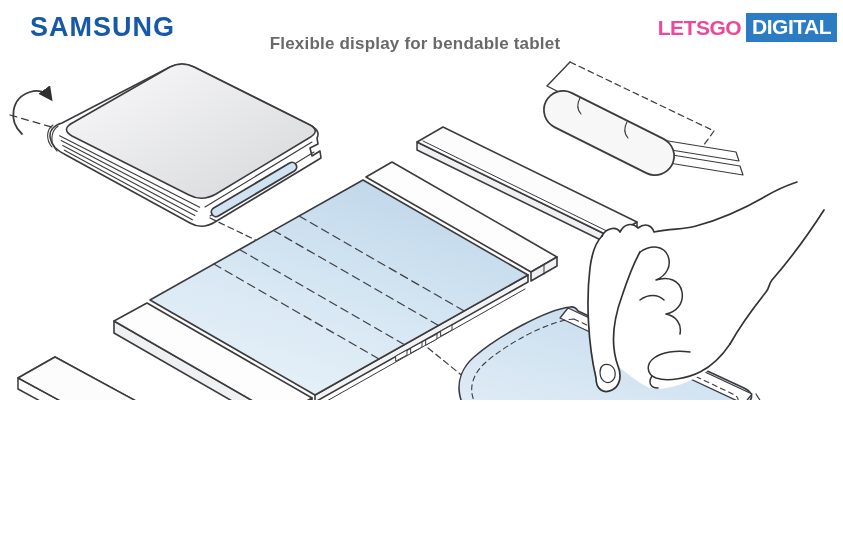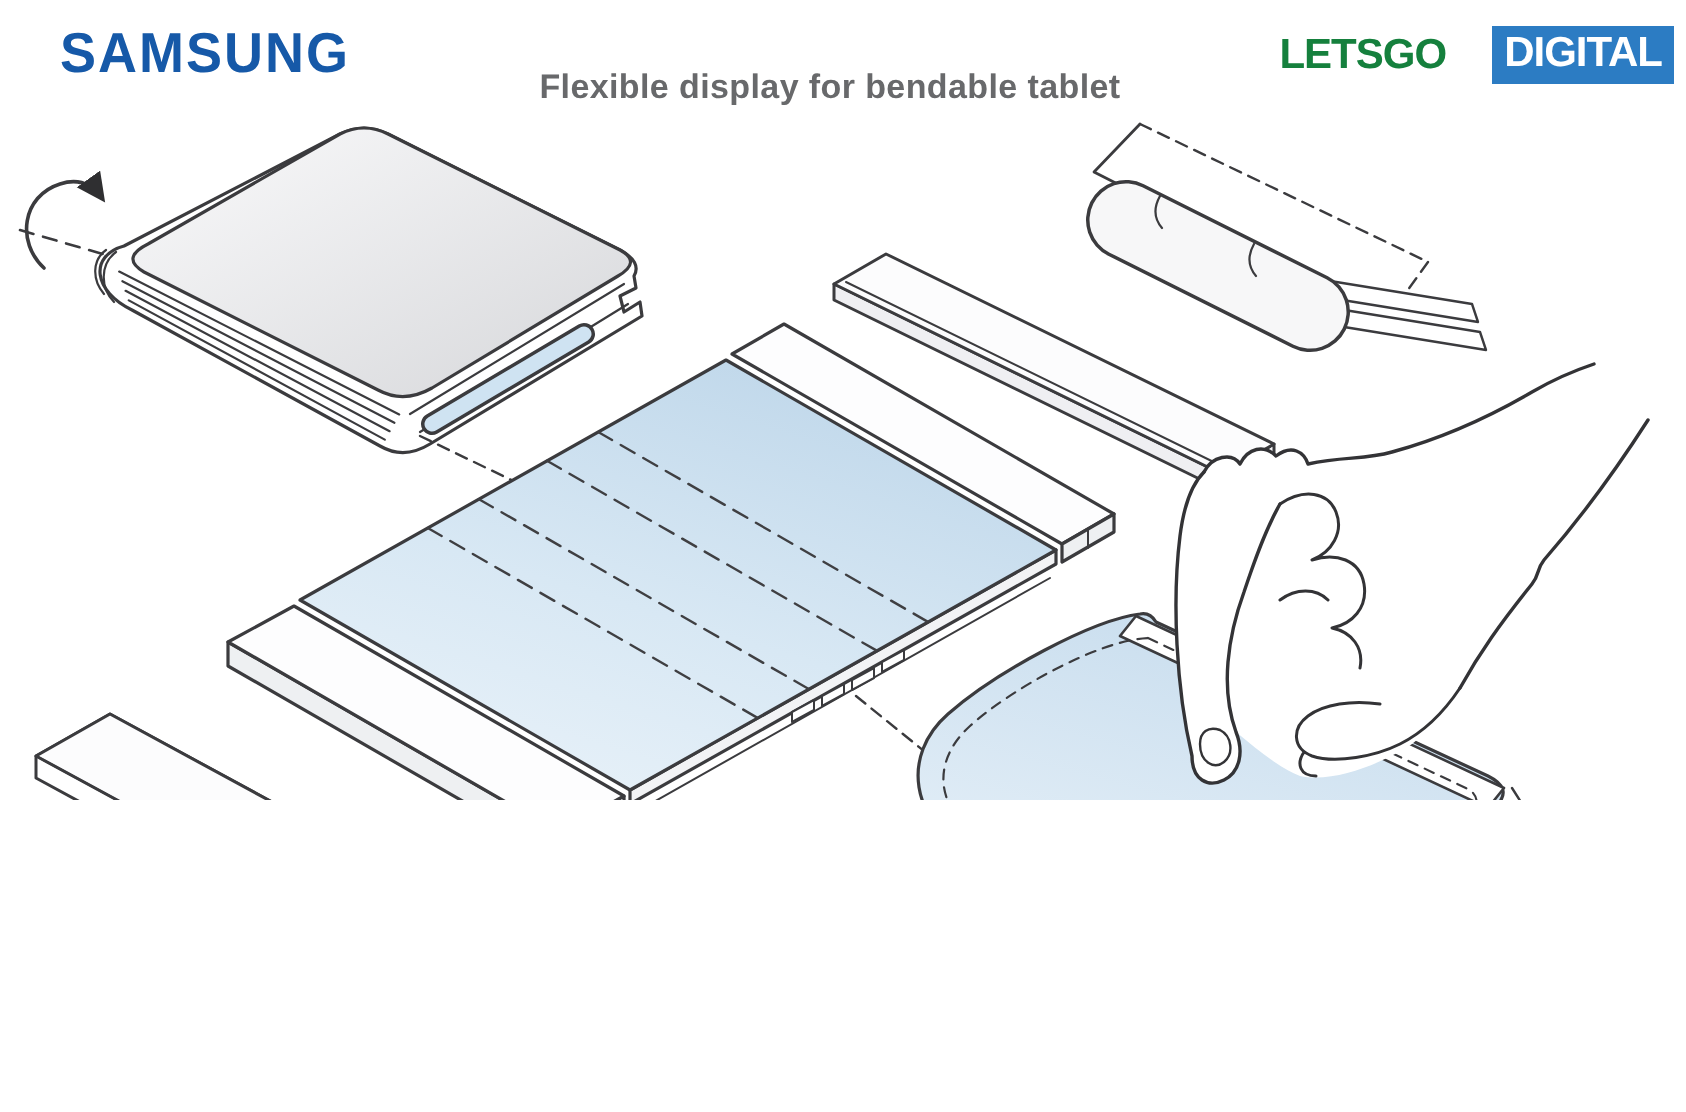--- a/index.html
+++ b/index.html
@@ -14,23 +14,23 @@
     transform:scaleY(1.04);transform-origin:top left;
   }
   .title{
     position:absolute;left:250px;top:34px;width:330px;text-align:center;
     font-size:17px;font-weight:700;color:#68696B;letter-spacing:0.2px;
   }
   .sitelogo{
     position:absolute;right:6px;top:13px;display:flex;align-items:center;
     font-weight:800;font-size:21px;letter-spacing:-0.5px;
   }
-  .sitelogo .first{color:#15803d;}
+  .sitelogo .first{color:#ec4899;}
   .sitelogo .second{
-    margin-left:23px;background:#2C7CC3;color:#ffffff;padding:2px 6px 3px 6px;
+    margin-left:5px;background:#2C7CC3;color:#ffffff;padding:2px 6px 3px 6px;
   }
 </style>
 </head>
 <body>
 
 <div class="canvas">
 
   <svg class="drawing" width="843" height="556" viewBox="0 0 843 556">
     <defs>
       <linearGradient id="gTop" x1="0" y1="0" x2="1" y2="1">

